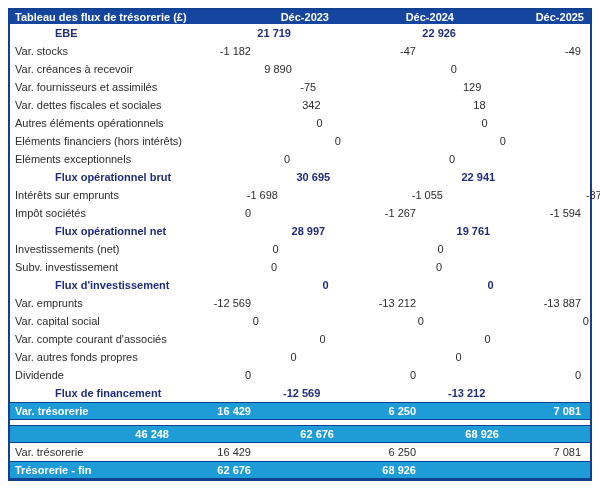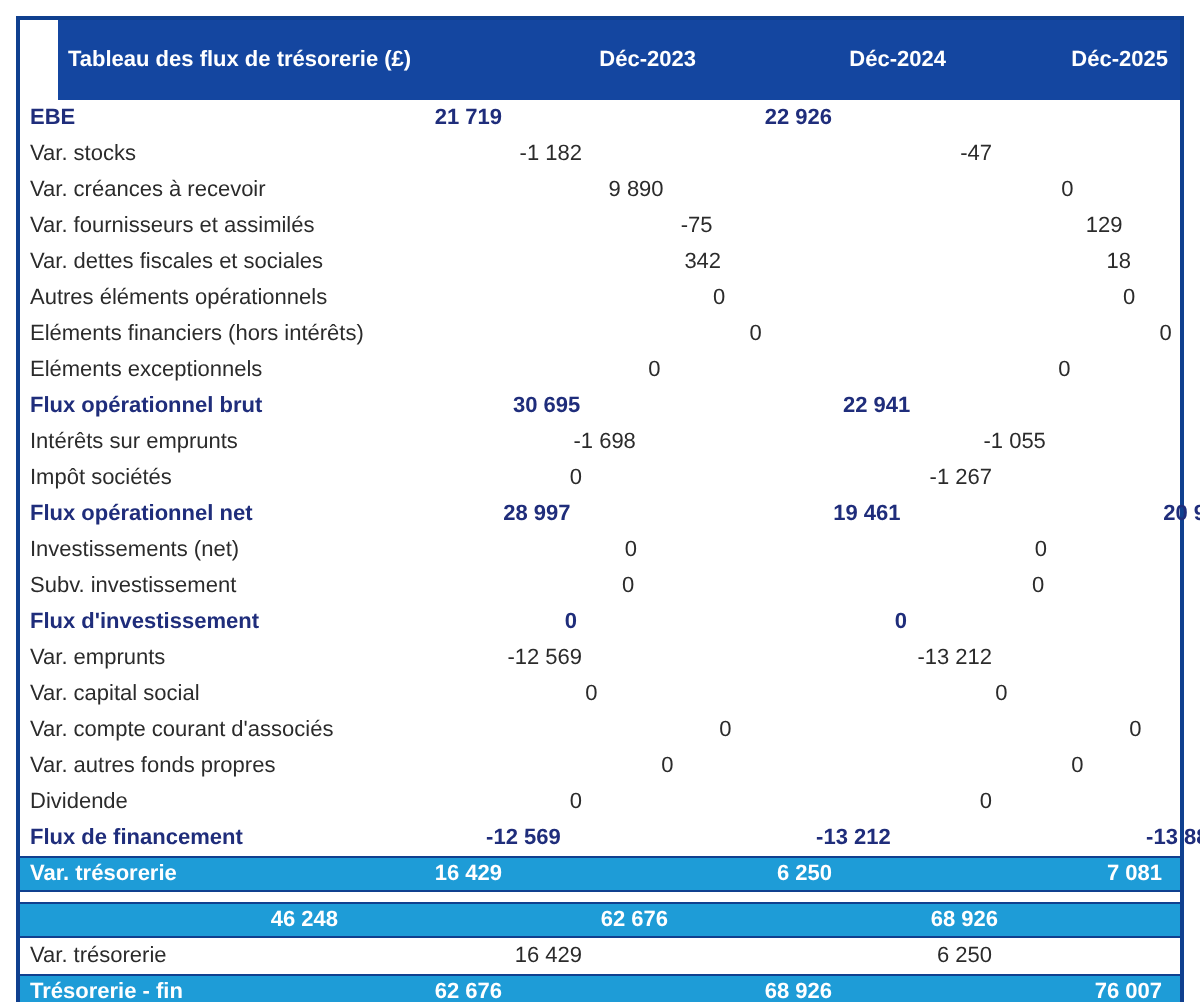--- a/index.html
+++ b/index.html
@@ -15,45 +15,45 @@
     background: #ffffff;
   }
   .row {
     display: flex;
     align-items: center;
     height: 18px;
     background: #ffffff;
     font-size: 11px;
   }
   .header-row {
-    height: 40px;
+    height: 14px;
     background: var(--header-bg, #1446A0);
     color: #ffffff;
     font-weight: bold;
-    margin-left: 19px;
   }
   .label-cell {
     flex: 0 0 82px;
     padding-left: 5px;
     white-space: nowrap;
     overflow: visible;
   }
   .header-row .label-cell { flex: 0 0 200px; }
   .num-cell {
     flex: 0 0 165px;
     text-align: right;
     padding-right: 6px;
     white-space: nowrap;
   }
   .header-row .num-cell { flex: 0 0 125px; }
   .header-row .num-cell:last-child { flex: 1 1 auto; }
-  .row.normal { color: #2b2b2b; gap: 40px; }
+  .row.normal { color: #2b2b2b; }
   .row.bold {
     color: var(--accent-navy, #1F2D7B);
     font-weight: bold;
+    padding-left: 40px;
   }
   .row.cyan {
     background: var(--highlight-cyan, #1E9CD7);
     color: #ffffff;
     font-weight: bold;
     border-top: 1px solid var(--navy-border, #1446A0);
     border-bottom: 1px solid var(--navy-border, #1446A0);
   }
   .spacer { height: 5px; background: #ffffff; }
 </style>
@@ -128,21 +128,21 @@
   </div>
       <div class="row normal">
     <div class="label-cell">Impôt sociétés</div>
     <div class="num-cell">0</div>
     <div class="num-cell">-1 267</div>
     <div class="num-cell">-1 594</div>
   </div>
       <div class="row bold">
     <div class="label-cell">Flux opérationnel net</div>
     <div class="num-cell">28 997</div>
-    <div class="num-cell">19 461</div>
+    <div class="num-cell">19 761</div>
     <div class="num-cell">20 969</div>
   </div>
       <div class="row normal">
     <div class="label-cell">Investissements (net)</div>
     <div class="num-cell">0</div>
     <div class="num-cell">0</div>
     <div class="num-cell">0</div>
   </div>
       <div class="row normal">
     <div class="label-cell">Subv. investissement</div>
@@ -207,16 +207,15 @@
       <div class="row normal">
     <div class="label-cell">Var. trésorerie</div>
     <div class="num-cell">16 429</div>
     <div class="num-cell">6 250</div>
     <div class="num-cell">7 081</div>
   </div>
       <div class="row cyan">
     <div class="label-cell">Trésorerie - fin</div>
     <div class="num-cell">62 676</div>
     <div class="num-cell">68 926</div>
-    <div class="num-cell">76 007</div>
   </div>
     </div>
 </div>
 
 </body></html>

